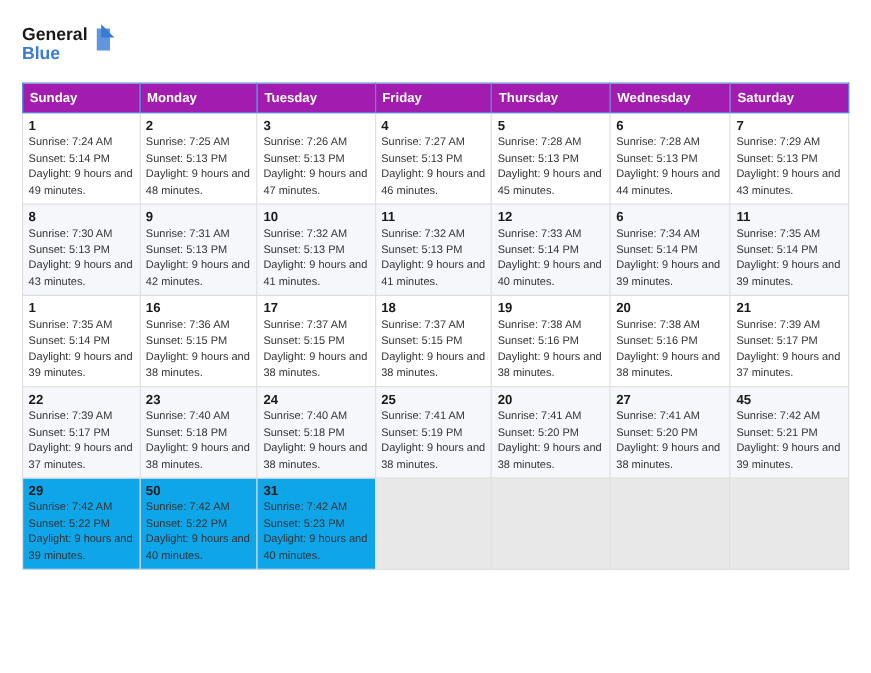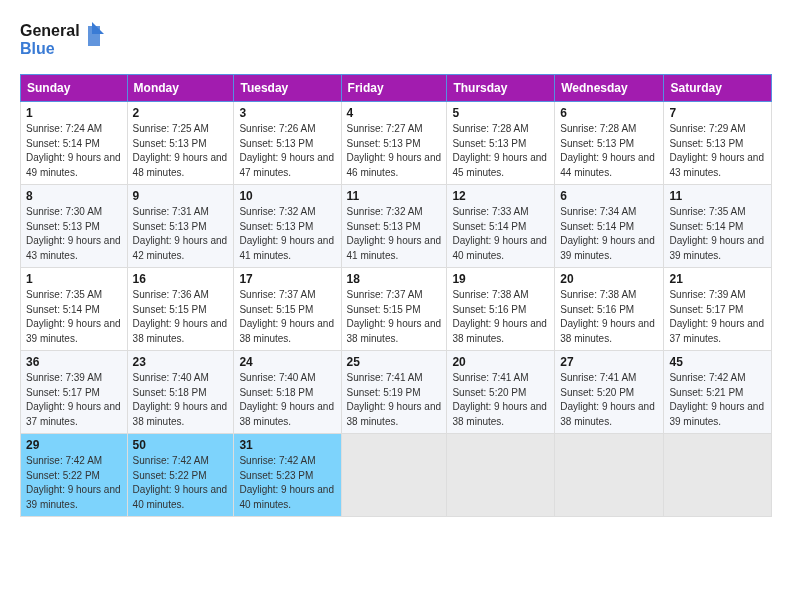--- a/index.html
+++ b/index.html
@@ -55,21 +55,21 @@
       padding: 4px 5px;
       border: 1px solid #ddd;
       width: 113px;
       background: #fff;
       min-height: 80px;
     }
     .calendar tr:nth-child(even) td {
       background: #f5f7fb;
     }
     .calendar tr.last-row td {
-      background: #7dd3fc;
+      background: #0ea5e9;
     }
     .day-num {
       font-size: 12px;
       font-weight: bold;
       color: #1a1a1a;
       display: block;
       margin-bottom: 2px;
     }
     .day-info {
       color: #333;
@@ -131,21 +131,21 @@
         <tr>
           <td><span class="day-num">1</span><span class="day-info">Sunrise: 7:35 AM<br>Sunset: 5:14 PM<br>Daylight: 9 hours and 39 minutes.</span></td>
           <td><span class="day-num">16</span><span class="day-info">Sunrise: 7:36 AM<br>Sunset: 5:15 PM<br>Daylight: 9 hours and 38 minutes.</span></td>
           <td><span class="day-num">17</span><span class="day-info">Sunrise: 7:37 AM<br>Sunset: 5:15 PM<br>Daylight: 9 hours and 38 minutes.</span></td>
           <td><span class="day-num">18</span><span class="day-info">Sunrise: 7:37 AM<br>Sunset: 5:15 PM<br>Daylight: 9 hours and 38 minutes.</span></td>
           <td><span class="day-num">19</span><span class="day-info">Sunrise: 7:38 AM<br>Sunset: 5:16 PM<br>Daylight: 9 hours and 38 minutes.</span></td>
           <td><span class="day-num">20</span><span class="day-info">Sunrise: 7:38 AM<br>Sunset: 5:16 PM<br>Daylight: 9 hours and 38 minutes.</span></td>
           <td><span class="day-num">21</span><span class="day-info">Sunrise: 7:39 AM<br>Sunset: 5:17 PM<br>Daylight: 9 hours and 37 minutes.</span></td>
         </tr>
         <tr>
-          <td><span class="day-num">36</span><span class="day-info">Sunrise: 7:39 AM<br>Sunset: 5:17 PM<br>Daylight: 9 hours and 37 minutes.</span></td>
+          <td><span class="day-num">22</span><span class="day-info">Sunrise: 7:39 AM<br>Sunset: 5:17 PM<br>Daylight: 9 hours and 37 minutes.</span></td>
           <td><span class="day-num">23</span><span class="day-info">Sunrise: 7:40 AM<br>Sunset: 5:18 PM<br>Daylight: 9 hours and 38 minutes.</span></td>
           <td><span class="day-num">24</span><span class="day-info">Sunrise: 7:40 AM<br>Sunset: 5:18 PM<br>Daylight: 9 hours and 38 minutes.</span></td>
           <td><span class="day-num">25</span><span class="day-info">Sunrise: 7:41 AM<br>Sunset: 5:19 PM<br>Daylight: 9 hours and 38 minutes.</span></td>
           <td><span class="day-num">20</span><span class="day-info">Sunrise: 7:41 AM<br>Sunset: 5:20 PM<br>Daylight: 9 hours and 38 minutes.</span></td>
           <td><span class="day-num">27</span><span class="day-info">Sunrise: 7:41 AM<br>Sunset: 5:20 PM<br>Daylight: 9 hours and 38 minutes.</span></td>
           <td><span class="day-num">45</span><span class="day-info">Sunrise: 7:42 AM<br>Sunset: 5:21 PM<br>Daylight: 9 hours and 39 minutes.</span></td>
         </tr>
         <tr class="last-row">
           <td><span class="day-num">29</span><span class="day-info">Sunrise: 7:42 AM<br>Sunset: 5:22 PM<br>Daylight: 9 hours and 39 minutes.</span></td>
           <td><span class="day-num">50</span><span class="day-info">Sunrise: 7:42 AM<br>Sunset: 5:22 PM<br>Daylight: 9 hours and 40 minutes.</span></td>

